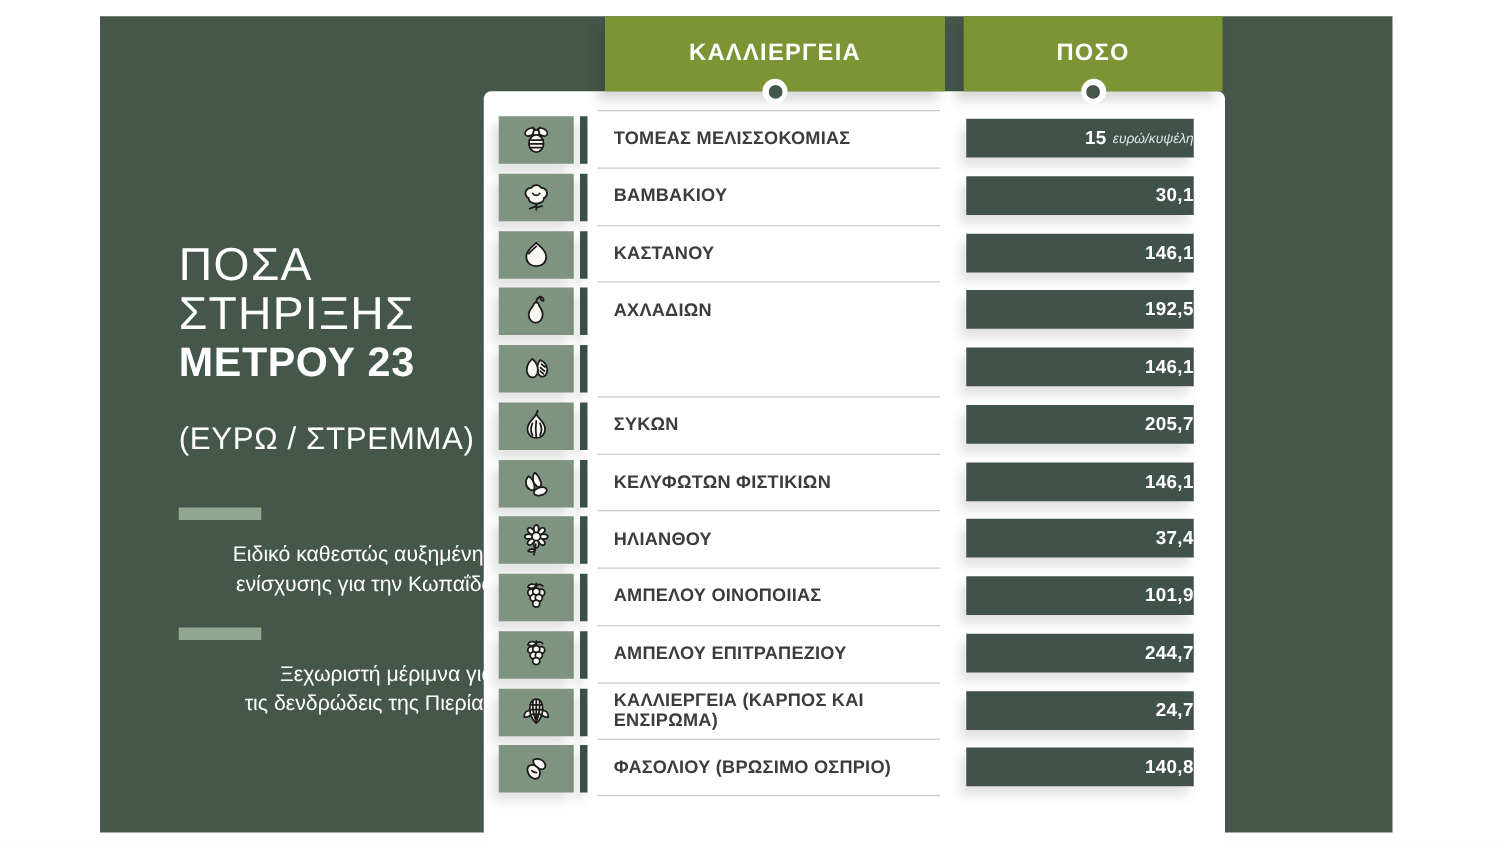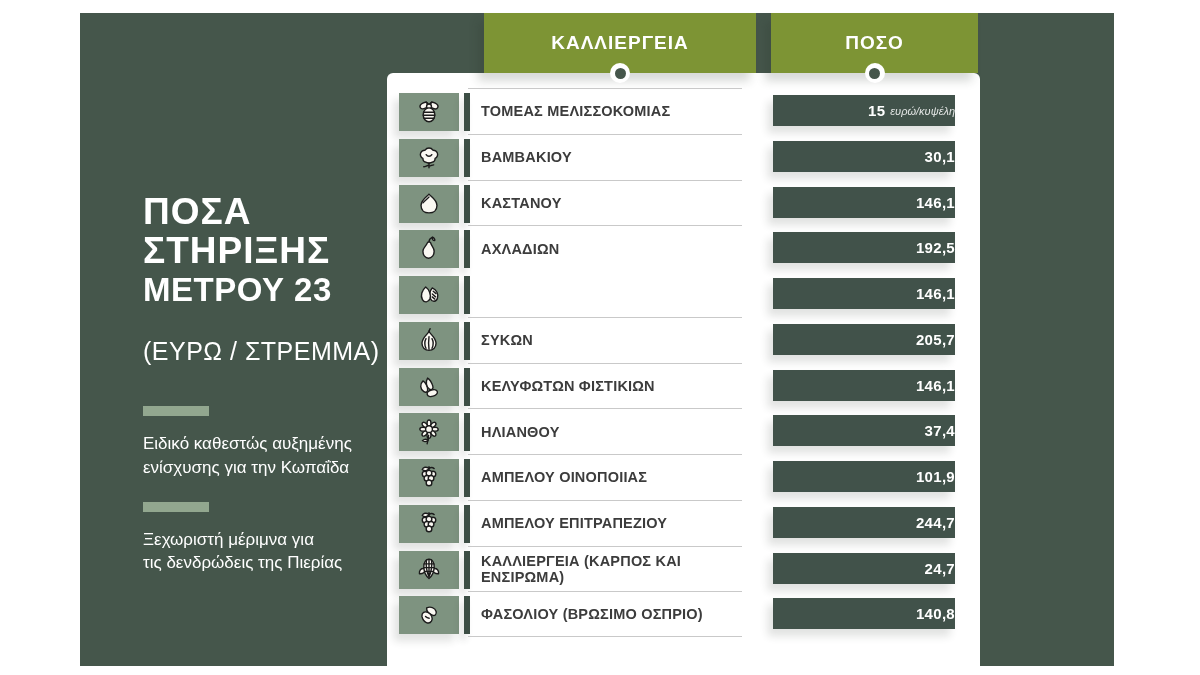--- a/index.html
+++ b/index.html
@@ -3,47 +3,47 @@
 <meta charset="utf-8">
 <style>
   html,body{margin:0;padding:0;background:#ffffff;}
   .canvas{position:relative;width:1200px;height:675px;background:#ffffff;overflow:hidden;
           font-family:"Liberation Sans","DejaVu Sans",sans-serif;}
   .dark-panel{position:absolute;left:80px;top:13px;width:1034px;height:653px;background:#45564b;}
   .white-panel{position:absolute;left:387px;top:73px;width:593px;height:602px;background:#ffffff;
                border-radius:6px 6px 0 0;}
   
   .sidebar{position:absolute;left:143px;top:192px;width:252px;color:#ffffff;}
-  .title-bold{font-size:37px;line-height:39px;font-weight:700;letter-spacing:1px;}
+  .title-bold{font-size:37px;line-height:39px;font-weight:400;letter-spacing:1px;}
   .title-reg{font-size:33px;line-height:40px;font-weight:700;letter-spacing:.5px;}
   .subtitle{font-size:25px;line-height:30px;font-weight:400;margin-top:26px;letter-spacing:.5px;}
   .divider{width:66px;height:10px;background:#92a78f;margin-top:40px;}
   .divider.second{margin-top:22px;}
   .note{font-size:17px;line-height:1.4;margin-top:16px;font-weight:400;}
-  .note span{display:block;}
+  .note span{display:block;text-align:right;}
   
   .col-header{position:absolute;top:13px;height:60px;background:#7d9434;color:#ffffff;
               display:flex;align-items:center;justify-content:center;font-size:19px;font-weight:700;
               letter-spacing:1px;box-shadow:-6px 8px 9px rgba(40,50,40,.18);}
   .col-header.crop{left:484px;width:272px;}
   .col-header.amount{left:771px;width:207px;}
   .pin{position:absolute;left:50%;bottom:-10px;transform:translateX(-50%);width:20px;height:20px;
        border-radius:50%;background:#ffffff;display:flex;align-items:center;justify-content:center;}
   .pin .dot{width:11px;height:11px;border-radius:50%;background:#45564b;}
   
   .rows{position:absolute;left:0;top:88px;width:1200px;height:550px;}
   .row{position:absolute;left:0;width:1200px;height:45.75px;}
   .icon-box{position:absolute;left:399px;top:5px;width:60px;height:38px;background:#7e9380;
             display:flex;align-items:center;justify-content:center;
             box-shadow:-5px 7px 8px rgba(40,50,40,.14);}
   .icon-box svg *{stroke:#1b1b1b;stroke-width:1.5;fill:#faf8f2;stroke-linejoin:round;stroke-linecap:round;}
   .icon-box svg .ln{fill:none;}
   .icon-dash{position:absolute;left:464px;top:5px;width:6px;height:38px;background:#3d4e45;
              box-shadow:-4px 6px 7px rgba(40,50,40,.14);}
-  .crop-cell{position:absolute;left:468px;top:0;width:274px;height:100%;border-top:1px solid #c9c9c9;
+  .crop-cell{position:absolute;left:478px;top:0;width:274px;height:100%;border-top:1px solid #c9c9c9;
              display:flex;align-items:center;padding-left:13px;box-sizing:border-box;}
   .row:last-child .crop-cell{border-bottom:1px solid #c9c9c9;}
   .crop-label{font-size:14.5px;font-weight:700;color:#3c3c3c;letter-spacing:.2px;}
   .amount-bar{position:absolute;left:773px;top:7px;width:182px;height:31px;background:#41524a;
               color:#ffffff;display:flex;align-items:center;justify-content:flex-end;gap:5px;
               box-shadow:-5px 7px 8px rgba(40,50,40,.14);}
   .amt{font-size:15px;font-weight:700;letter-spacing:.3px;}
   .amt-suffix{font-size:11px;font-style:italic;opacity:.85;font-weight:400;}
 </style>
 </head>

